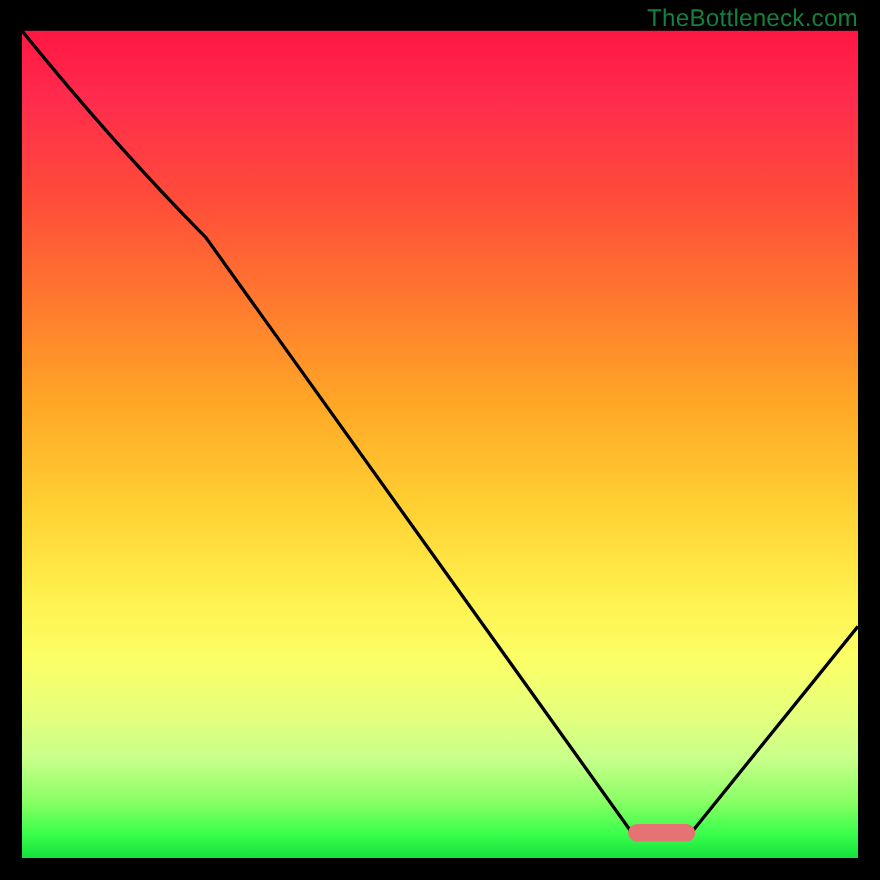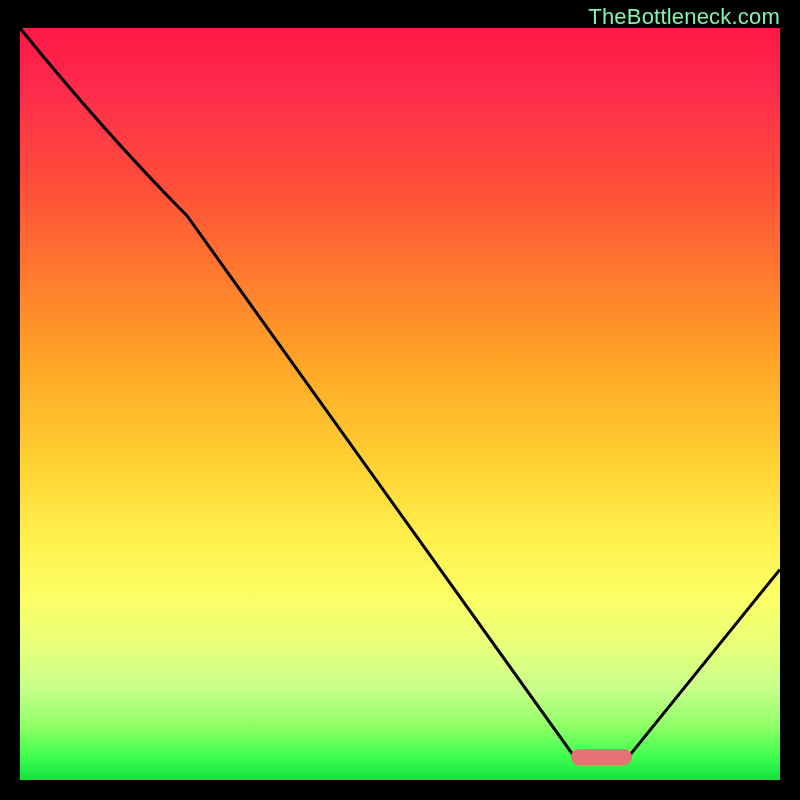--- a/index.html
+++ b/index.html
@@ -47,21 +47,21 @@
     position: absolute;
     left: 0;
     top: 0;
     width: 760px;
     height: 752px;
   }
   .watermark {
     position: absolute;
     top: 4px;
     right: 20px;
-    color: #86efac;
+    color: #15803d;
     font-size: 22px;
     font-weight: 500;
     letter-spacing: 0.2px;
   }
   .marker {
     position: absolute;
     width: 62px;
     height: 16px;
     background: #e57373;
     border-radius: 8px;

